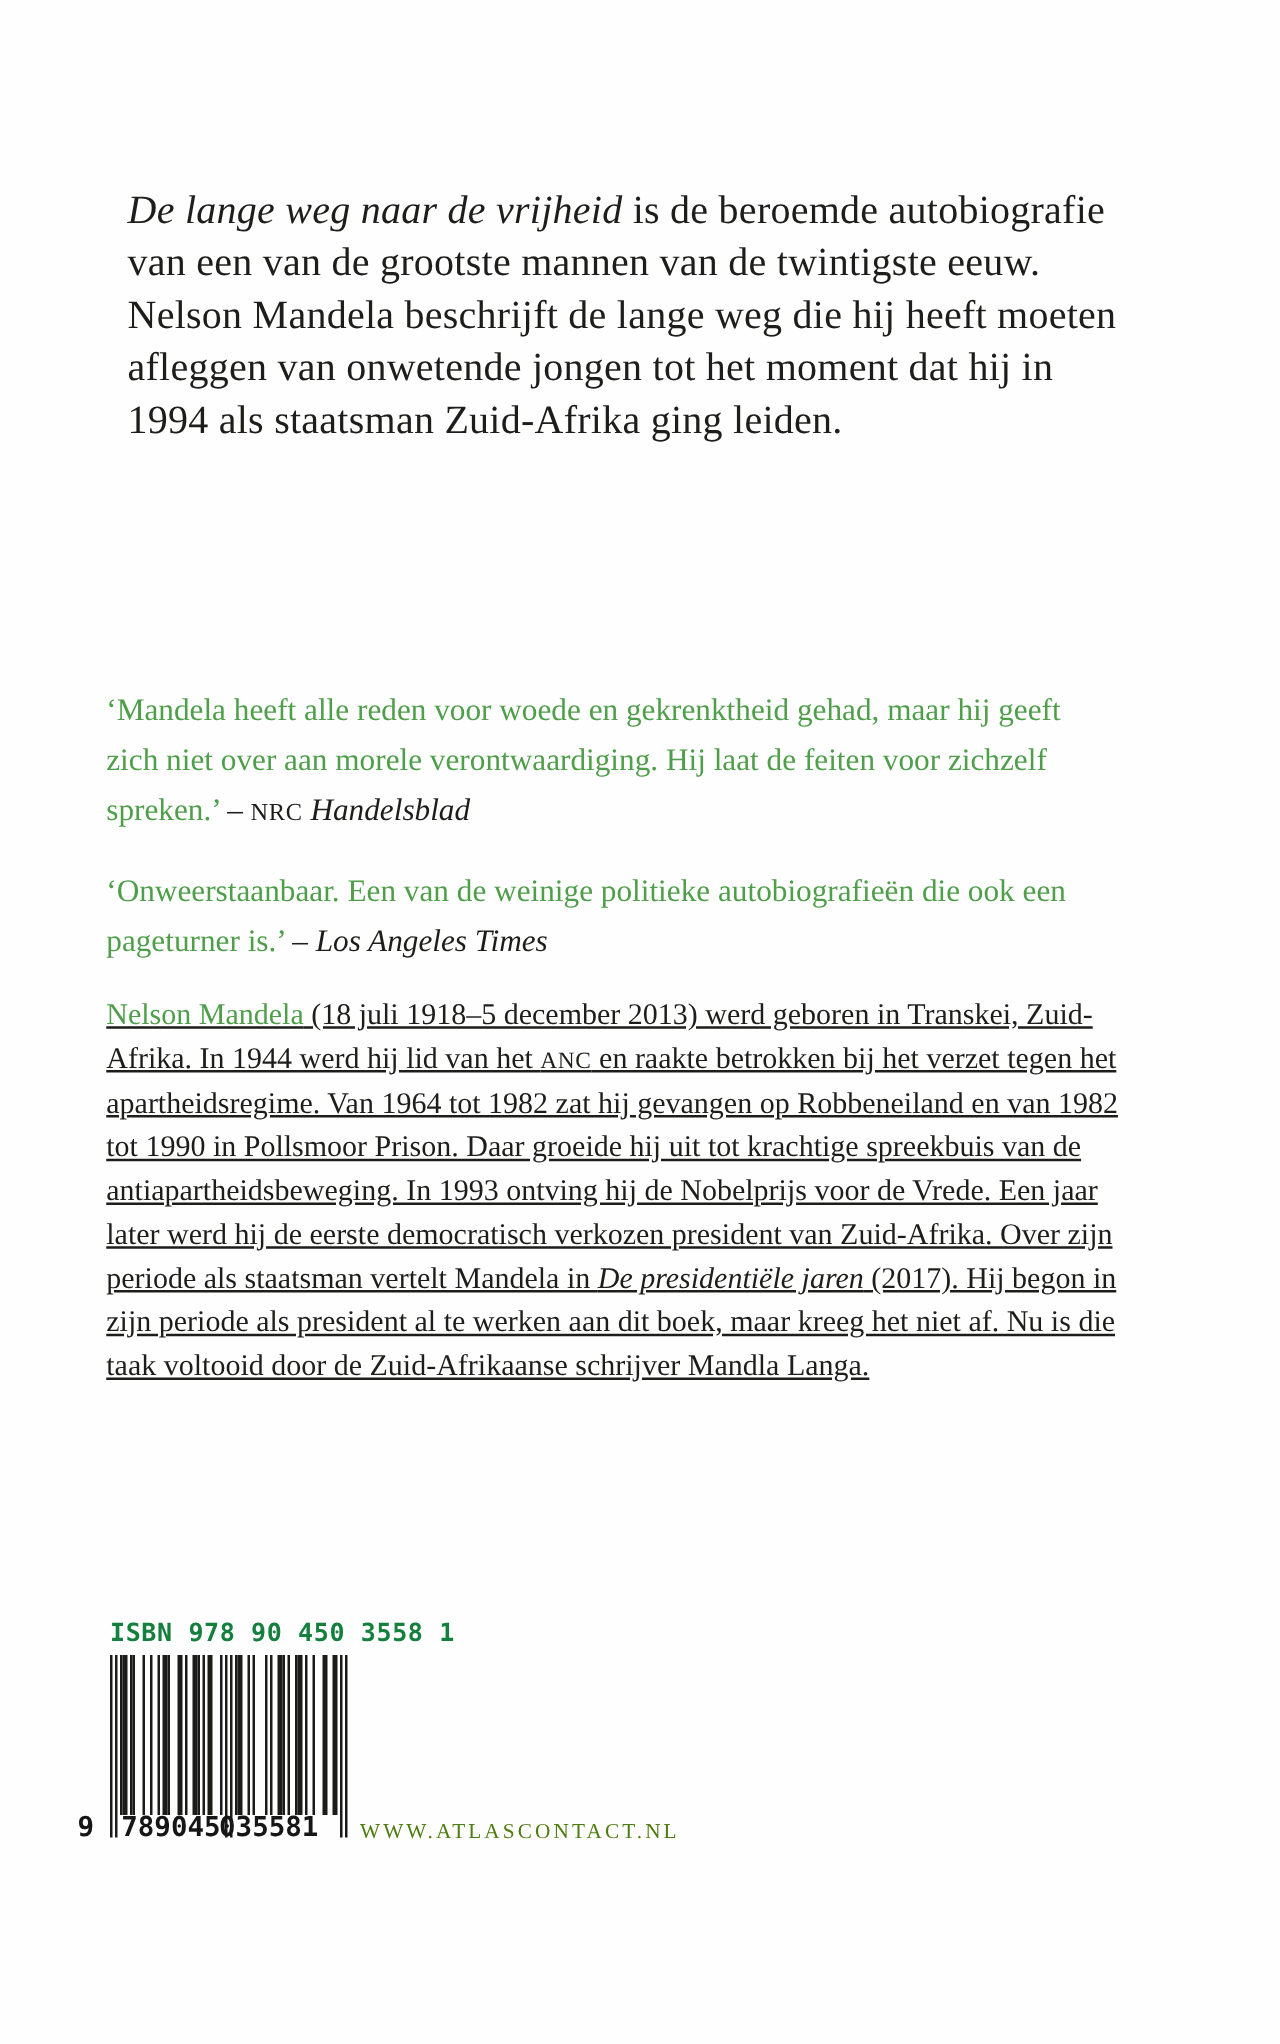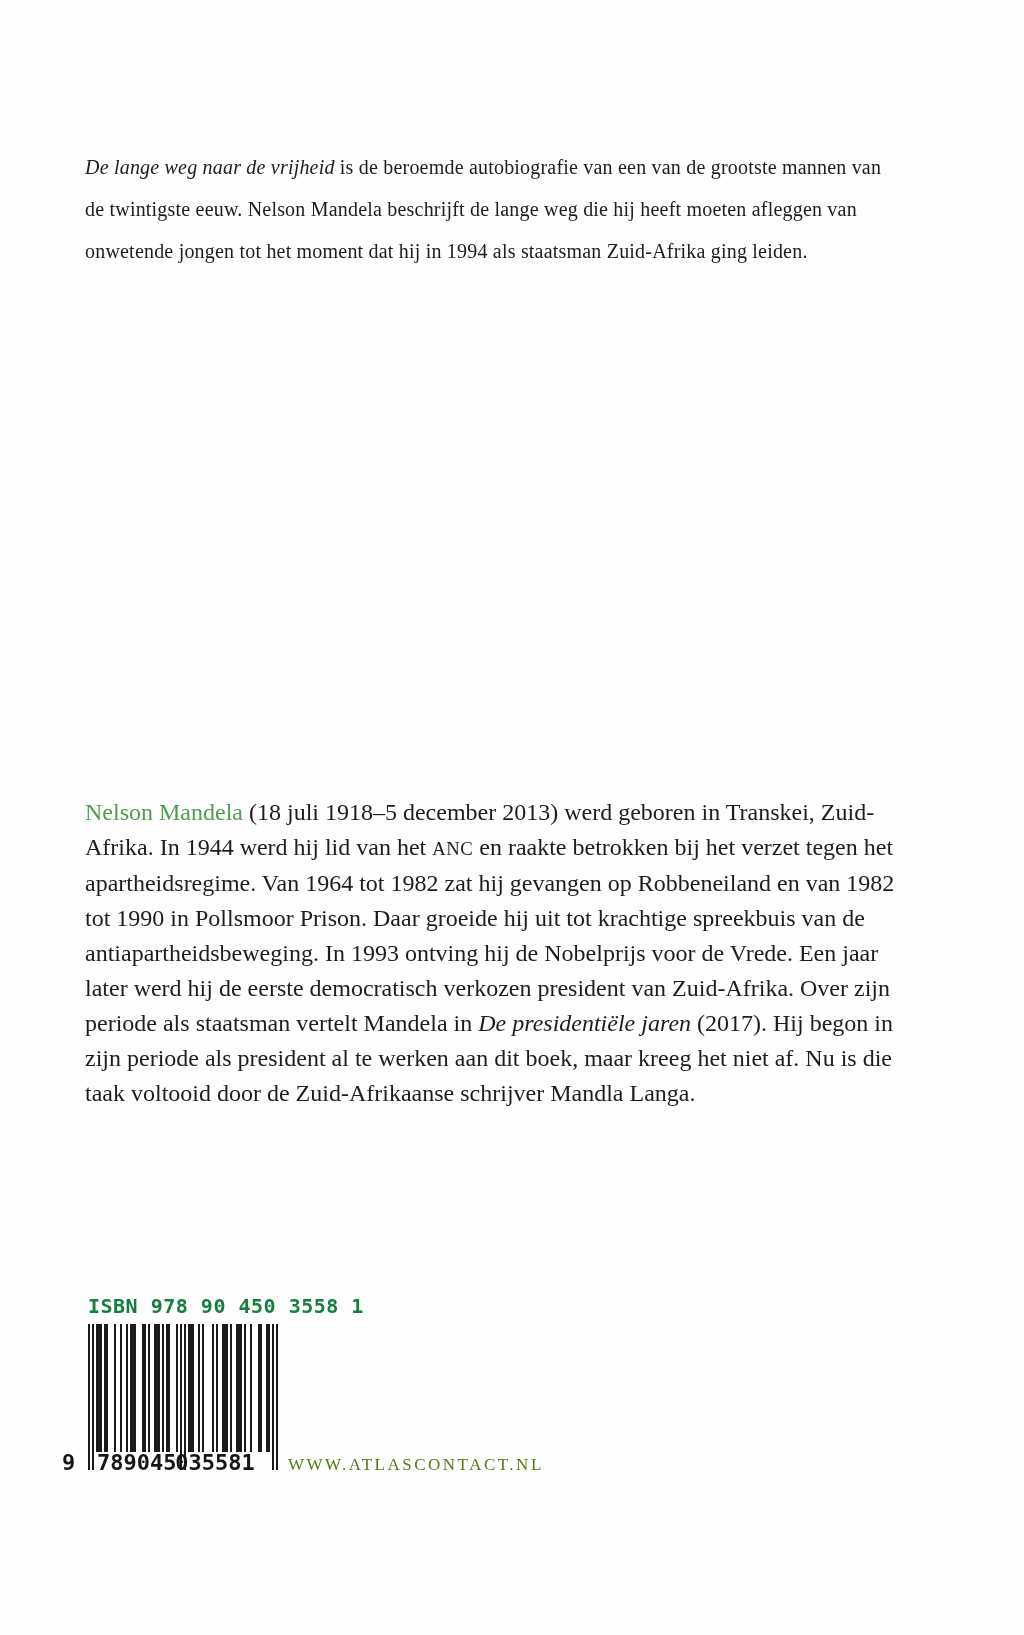--- a/index.html
+++ b/index.html
@@ -9,40 +9,40 @@
     font-family:"Liberation Serif", serif;
   }
   .page{
     position:relative;
     width:1024px;height:1635px;
     background:#fefefe;
     color:#1d1d1b;
     overflow:hidden;
   }
   .desc{
-    position:absolute;left:85px;top:146px;width:805px;
-    font-size:20px;line-height:42px;
+    position:absolute;left:102px;top:146px;width:805px;
+    font-size:32px;line-height:42px;
     letter-spacing:0.2px;
   }
   .desc p{margin:0;}
   .italic{font-style:italic;}
   .quote{
     position:absolute;left:85px;width:800px;
     font-size:25px;line-height:40px;
   }
   .quote-1{top:549px;}
   .quote-2{top:694px;}
   .green{color:#4f9e4a;}
   .smallcaps{
     font-size:0.78em;
     letter-spacing:0.5px;
   }
   .bio{
     position:absolute;left:85px;top:795px;width:815px;
-    font-size:24px;line-height:35px;
+    font-size:24px;line-height:35px;text-decoration:underline;
   }
   .barcode-block{
     position:absolute;left:88px;top:1294px;width:190px;
   }
   .isbn-label{
     font-family:"DejaVu Sans Mono", monospace;
     font-weight:bold;
     font-size:20px;
     letter-spacing:0.5px;
     color:#15803d;
@@ -78,21 +78,32 @@
 </style>
 </head>
 <body>
 
 <div class="page">
 
   <div class="desc">
     <p><span class="italic">De lange weg naar de vrijheid</span><span> is de beroemde autobiografie van een van de grootste mannen van de twintigste eeuw. Nelson Mandela beschrijft de lange weg die hij heeft moeten afleggen van onwetende jongen tot het moment dat hij in 1994 als staatsman Zuid-Afrika ging leiden.</span></p>
   </div>
 
-
+  <div class="quote quote-1">
+    <span class="green">‘Mandela heeft alle reden voor woede en gekrenktheid gehad, maar hij geeft zich niet over aan morele verontwaardiging. Hij laat de feiten voor zichzelf spreken.’</span>
+    <span>–</span>
+    <span class="smallcaps">NRC</span>
+    <span class="italic">Handelsblad</span>
+  </div>
+
+  <div class="quote quote-2">
+    <span class="green">‘Onweerstaanbaar. Een van de weinige politieke autobiografieën die ook een pageturner is.’</span>
+    <span>–</span>
+    <span class="italic">Los Angeles Times</span>
+  </div>
 
   <div class="bio">
     <span class="green">Nelson Mandela</span><span> (18 juli 1918–5 december 2013) werd geboren in Transkei, Zuid-Afrika. In 1944 werd hij lid van het </span><span class="smallcaps">ANC</span><span> en raakte betrokken bij het verzet tegen het apartheidsregime. Van 1964 tot 1982 zat hij gevangen op Robbeneiland en van 1982 tot 1990 in Pollsmoor Prison. Daar groeide hij uit tot krachtige spreekbuis van de antiapartheidsbeweging. In 1993 ontving hij de Nobelprijs voor de Vrede. Een jaar later werd hij de eerste democratisch verkozen president van Zuid-Afrika. Over zijn periode als staatsman vertelt Mandela in </span><span class="italic">De presidentiële jaren</span><span> (2017). Hij begon in zijn periode als president al te werken aan dit boek, maar kreeg het niet af. Nu is die taak voltooid door de Zuid-Afrikaanse schrijver Mandla Langa.</span>
   </div>
 
   <div class="barcode-block">
     <div class="isbn-label">ISBN 978 90 450 3558 1</div>
     <div class="bars">
         <div class="bar on guard"></div>
         <div class="bar guard"></div>

